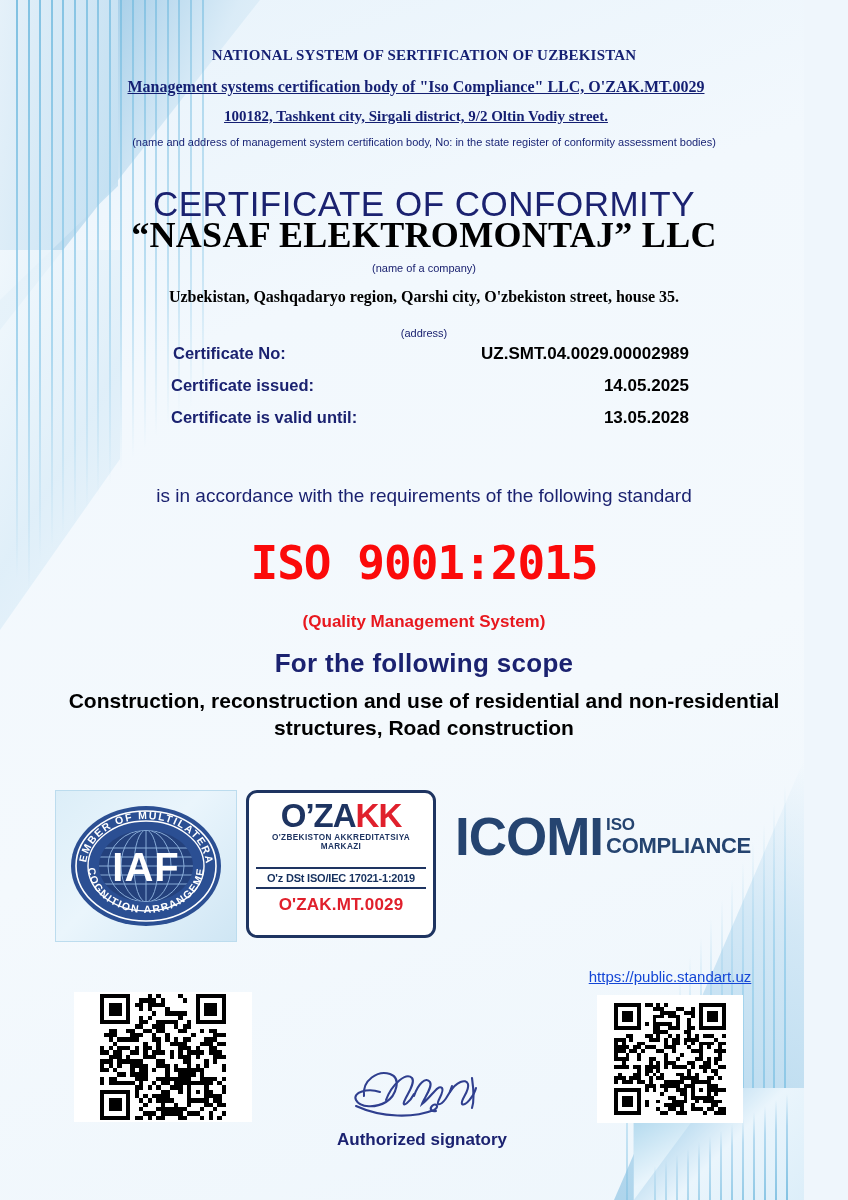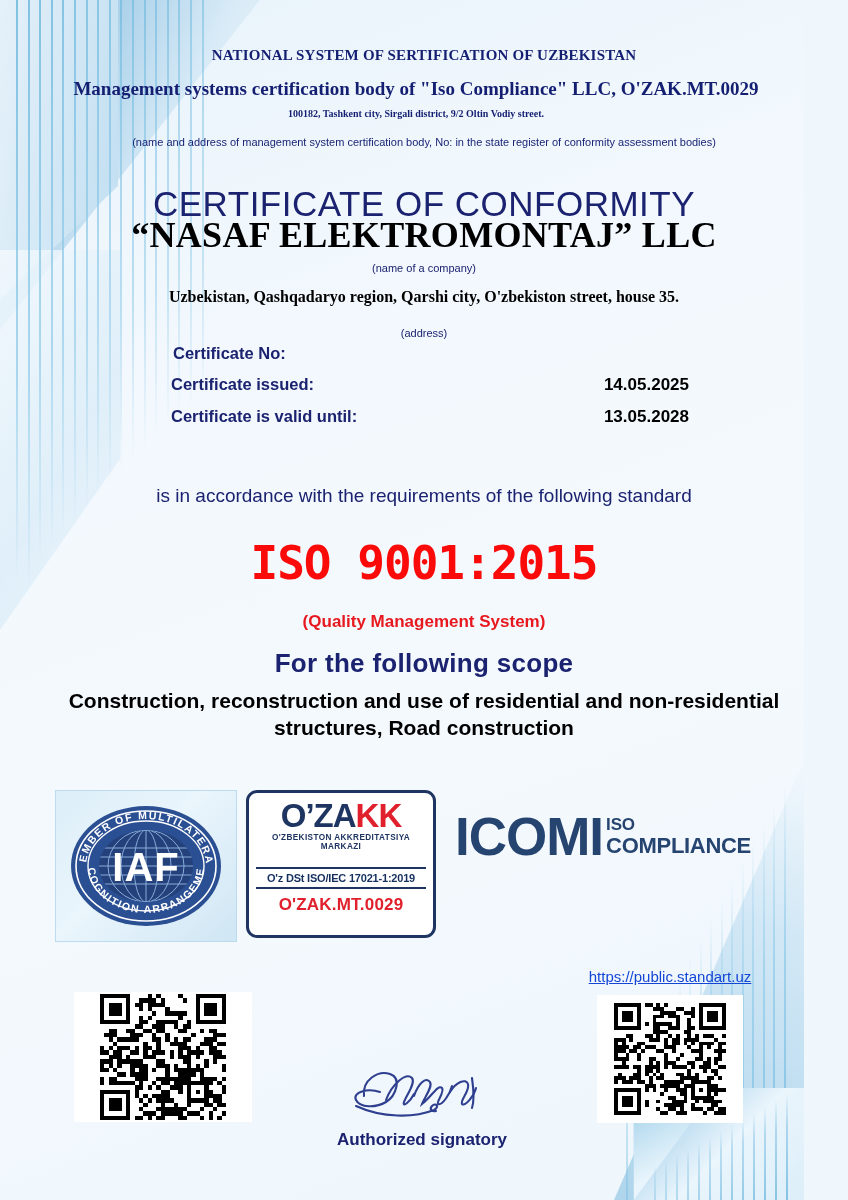--- a/index.html
+++ b/index.html
@@ -79,27 +79,27 @@
   .content { position:relative; z-index:5; width:848px; text-align:center; }
 
   .hdr1 {
     font-family:"Liberation Serif", serif;
     font-weight:bold; font-size:15px; color:#141f72;
     letter-spacing:.2px;
     position:absolute; left:0; right:0; top:47px;
   }
   .hdr2 {
     font-family:"Liberation Serif", serif;
-    font-weight:bold; font-size:19px; color:#141f72;
-    position:absolute; left:0; right:16px; top:78px;
+    font-weight:bold; font-size:16px; color:#141f72;
+    position:absolute; left:0; right:16px; top:78px;text-decoration:underline;
   }
   .hdr3 {
     font-family:"Liberation Serif", serif;
-    font-weight:bold; font-size:10px; color:#141f72;
-    position:absolute; left:0; right:16px; top:108px;
+    font-weight:bold; font-size:15px; color:#141f72;
+    position:absolute; left:0; right:16px; top:108px;text-decoration:underline;
   }
   .hdr-note {
     font-size:11px; color:#141f72;
     position:absolute; left:0; right:0; top:136px;
   }
 
   .title-main {
     font-size:35px; color:#1b2270; letter-spacing:.5px;
     position:absolute; left:0; right:0; top:184px;
     font-family:"Liberation Sans", sans-serif;
@@ -316,20 +316,21 @@
 
     <div class="title-main">CERTIFICATE OF CONFORMITY</div>
     <div class="company">“NASAF ELEKTROMONTAJ” LLC</div>
     <div class="sub-note note-company">(name of a company)</div>
     <div class="address">Uzbekistan, Qashqadaryo region, Qarshi city, O'zbekiston street, house 35.</div>
     <div class="sub-note note-address">(address)</div>
 
     <div class="rows">
       <div class="row row-no">
         <span class="lbl">Certificate No:</span>
+        <span class="val">UZ.SMT.04.0029.00002989</span>
       </div>
       <div class="row">
         <span class="lbl">Certificate issued:</span>
         <span class="val">14.05.2025</span>
       </div>
       <div class="row">
         <span class="lbl">Certificate is valid until:</span>
         <span class="val">13.05.2028</span>
       </div>
     </div>

